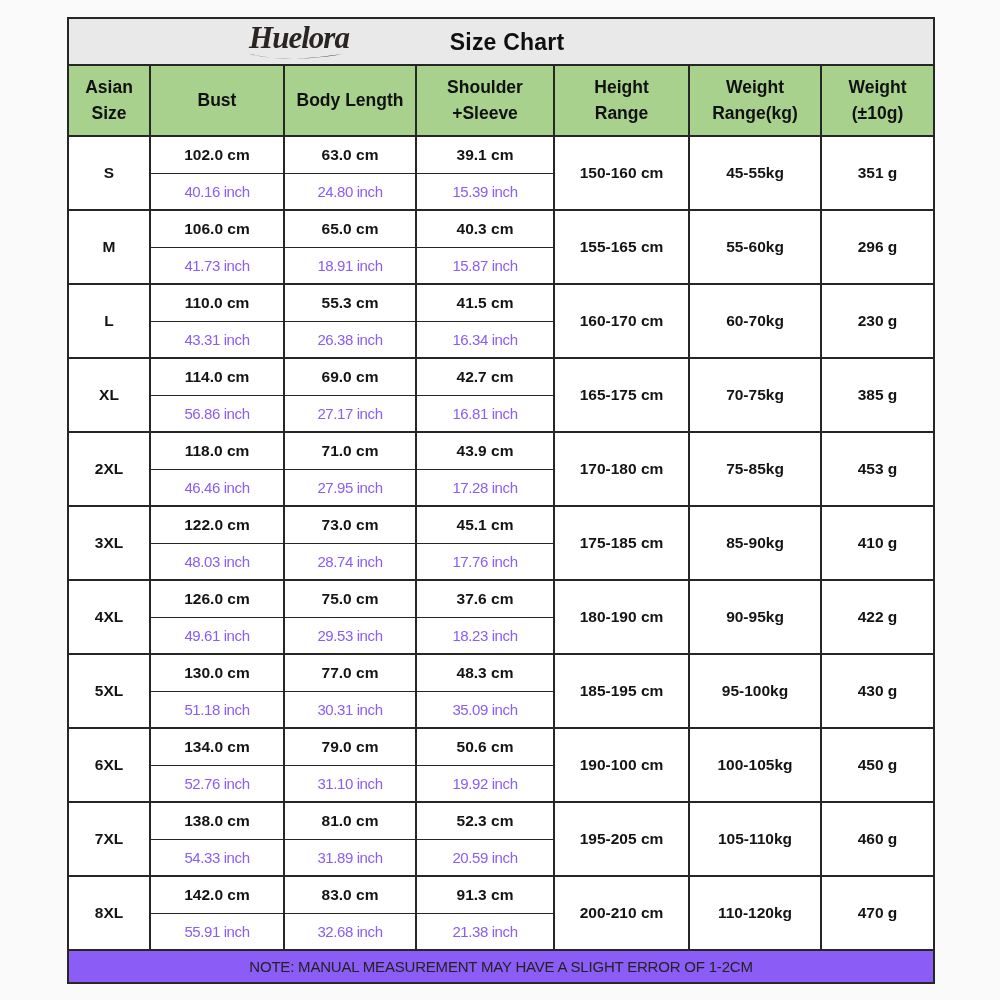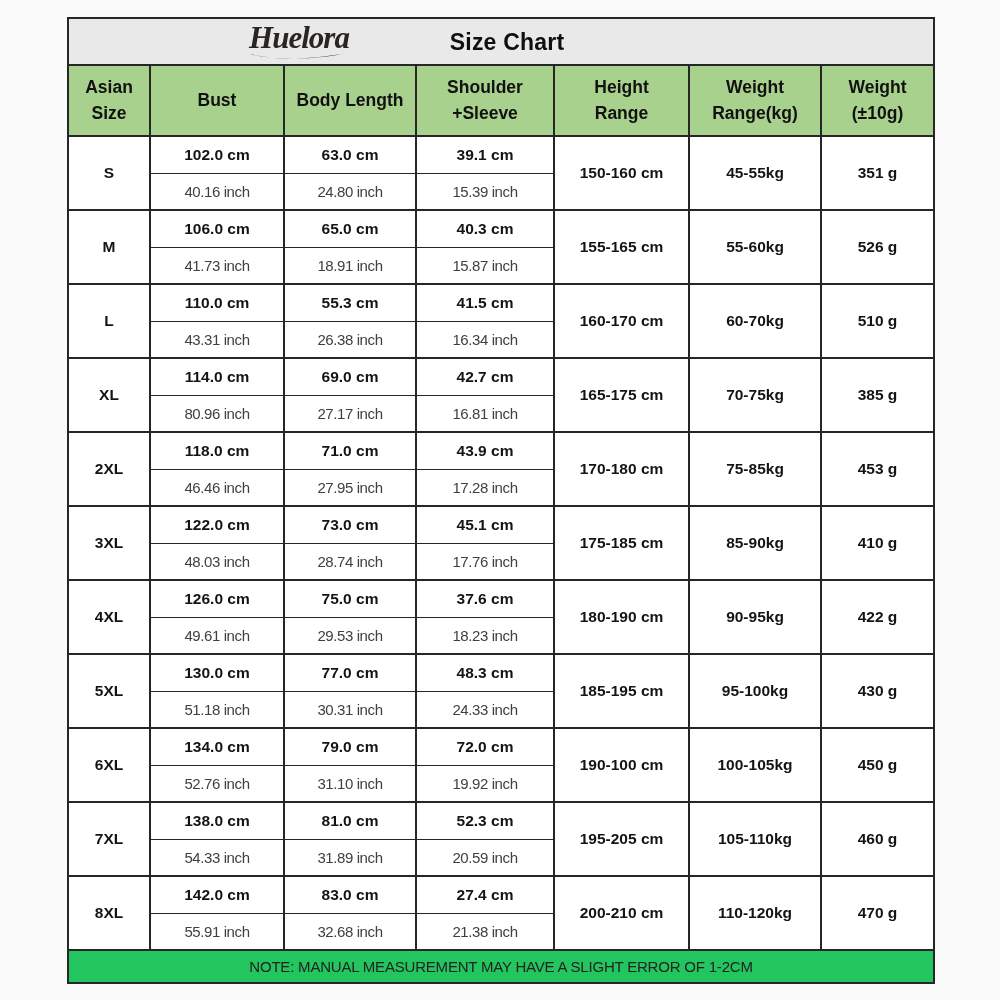--- a/index.html
+++ b/index.html
@@ -75,32 +75,32 @@
     line-height: 1.45;
     padding: 2px;
   }
   
   tbody td { height: 37px; font-size: 15.5px; background: #ffffff; padding: 2px; }
   td.size-cell, td.span-cell, td.cm-cell { font-weight: bold; color: #141414; }
   td.cm-cell { border-bottom: 1px solid var(--border, #262626); }
   td.inch-cell {
     border-top: 1px solid var(--border, #262626);
     font-weight: normal;
-    color: #404040;
+    color: #8b5cf6;
     font-size: 15px;
     letter-spacing: -0.4px;
   }
   
   td.note {
     height: 33px;
     font-size: 15px;
     font-weight: normal;
     color: #222;
     letter-spacing: -0.2px;
-    background: #22c55e;
+    background: #8b5cf6;
   }
 </style>
 </head>
 <body>
 
 <div class="canvas">
   <table class="sheet">
     <colgroup>
       <col style="width:82px">
       <col style="width:134px">
@@ -154,52 +154,52 @@
           <td class="inch-cell">24.80 inch</td>
           <td class="inch-cell">15.39 inch</td>
         </tr>
         <tr>
           <td class="size-cell" rowspan="2">M</td>
           <td class="cm-cell">106.0 cm</td>
           <td class="cm-cell">65.0 cm</td>
           <td class="cm-cell">40.3 cm</td>
           <td class="span-cell" rowspan="2">155-165 cm</td>
           <td class="span-cell" rowspan="2">55-60kg</td>
-          <td class="span-cell" rowspan="2">526 g</td>
+          <td class="span-cell" rowspan="2">296 g</td>
         </tr>
         <tr>
           <td class="inch-cell">41.73 inch</td>
           <td class="inch-cell">18.91 inch</td>
           <td class="inch-cell">15.87 inch</td>
         </tr>
         <tr>
           <td class="size-cell" rowspan="2">L</td>
           <td class="cm-cell">110.0 cm</td>
           <td class="cm-cell">55.3 cm</td>
           <td class="cm-cell">41.5 cm</td>
           <td class="span-cell" rowspan="2">160-170 cm</td>
           <td class="span-cell" rowspan="2">60-70kg</td>
-          <td class="span-cell" rowspan="2">510 g</td>
+          <td class="span-cell" rowspan="2">230 g</td>
         </tr>
         <tr>
           <td class="inch-cell">43.31 inch</td>
           <td class="inch-cell">26.38 inch</td>
           <td class="inch-cell">16.34 inch</td>
         </tr>
         <tr>
           <td class="size-cell" rowspan="2">XL</td>
           <td class="cm-cell">114.0 cm</td>
           <td class="cm-cell">69.0 cm</td>
           <td class="cm-cell">42.7 cm</td>
           <td class="span-cell" rowspan="2">165-175 cm</td>
           <td class="span-cell" rowspan="2">70-75kg</td>
           <td class="span-cell" rowspan="2">385 g</td>
         </tr>
         <tr>
-          <td class="inch-cell">80.96 inch</td>
+          <td class="inch-cell">56.86 inch</td>
           <td class="inch-cell">27.17 inch</td>
           <td class="inch-cell">16.81 inch</td>
         </tr>
         <tr>
           <td class="size-cell" rowspan="2">2XL</td>
           <td class="cm-cell">118.0 cm</td>
           <td class="cm-cell">71.0 cm</td>
           <td class="cm-cell">43.9 cm</td>
           <td class="span-cell" rowspan="2">170-180 cm</td>
           <td class="span-cell" rowspan="2">75-85kg</td>
@@ -243,27 +243,27 @@
           <td class="cm-cell">130.0 cm</td>
           <td class="cm-cell">77.0 cm</td>
           <td class="cm-cell">48.3 cm</td>
           <td class="span-cell" rowspan="2">185-195 cm</td>
           <td class="span-cell" rowspan="2">95-100kg</td>
           <td class="span-cell" rowspan="2">430 g</td>
         </tr>
         <tr>
           <td class="inch-cell">51.18 inch</td>
           <td class="inch-cell">30.31 inch</td>
-          <td class="inch-cell">24.33 inch</td>
+          <td class="inch-cell">35.09 inch</td>
         </tr>
         <tr>
           <td class="size-cell" rowspan="2">6XL</td>
           <td class="cm-cell">134.0 cm</td>
           <td class="cm-cell">79.0 cm</td>
-          <td class="cm-cell">72.0 cm</td>
+          <td class="cm-cell">50.6 cm</td>
           <td class="span-cell" rowspan="2">190-100 cm</td>
           <td class="span-cell" rowspan="2">100-105kg</td>
           <td class="span-cell" rowspan="2">450 g</td>
         </tr>
         <tr>
           <td class="inch-cell">52.76 inch</td>
           <td class="inch-cell">31.10 inch</td>
           <td class="inch-cell">19.92 inch</td>
         </tr>
         <tr>
@@ -277,21 +277,21 @@
         </tr>
         <tr>
           <td class="inch-cell">54.33 inch</td>
           <td class="inch-cell">31.89 inch</td>
           <td class="inch-cell">20.59 inch</td>
         </tr>
         <tr>
           <td class="size-cell" rowspan="2">8XL</td>
           <td class="cm-cell">142.0 cm</td>
           <td class="cm-cell">83.0 cm</td>
-          <td class="cm-cell">27.4 cm</td>
+          <td class="cm-cell">91.3 cm</td>
           <td class="span-cell" rowspan="2">200-210 cm</td>
           <td class="span-cell" rowspan="2">110-120kg</td>
           <td class="span-cell" rowspan="2">470 g</td>
         </tr>
         <tr>
           <td class="inch-cell">55.91 inch</td>
           <td class="inch-cell">32.68 inch</td>
           <td class="inch-cell">21.38 inch</td>
         </tr>
       </tbody>

